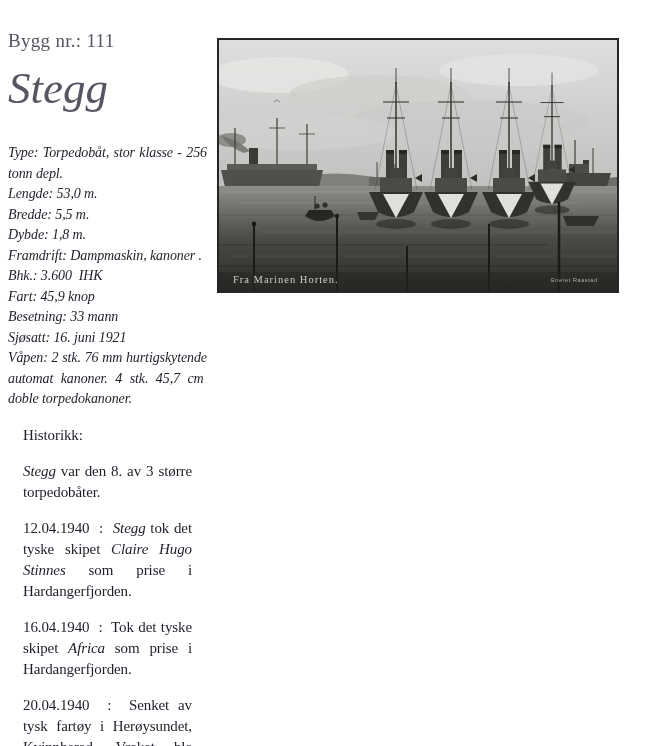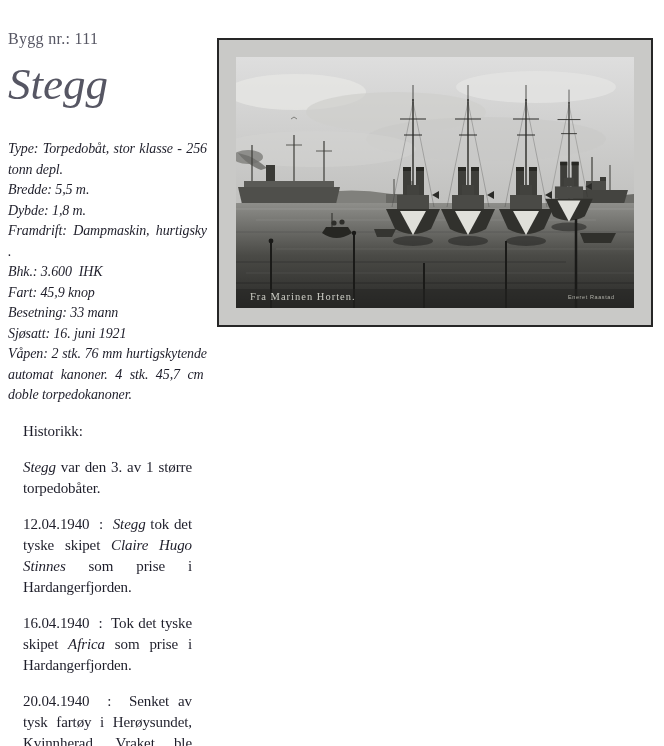--- a/index.html
+++ b/index.html
@@ -15,21 +15,21 @@
     overflow:hidden;
     position:relative;
   }
   .col{
     position:absolute;
     left:8px;top:30px;
     width:199px;
     color:var(--body-text);
   }
   .bygg{
-    font-size:16px;
+    font-size:19px;
     color:var(--heading-gray);
     margin:0 0 14px 0;
     letter-spacing:0.3px;
   }
   .shipname{
     font-size:45px;
     font-style:italic;
     color:var(--heading-gray);
     line-height:1.0;
     margin:0 0 0 0;
@@ -48,51 +48,52 @@
     font-size:15px;
     line-height:21px;
     text-align:justify;
     letter-spacing:-0.1px;
   }
   .history p{margin:15px;}
   .photo{
     position:absolute;
     left:217px;top:38px;
     width:398px;height:251px;
-    margin:0;padding:17px;
+    margin:0;padding:0;
     border:2px solid var(--photo-border);
     background:#c9c9c7;
     overflow:hidden;
   }
   .photo svg{display:block;}
 </style>
 </head>
 <body>
 
 <div class="page">
 
   <div class="col">
     <div class="bygg">Bygg nr.: 111</div>
     <div class="shipname">Stegg</div>
 
     <div class="specs">
       <p>Type: Torpedobåt, stor klasse - 256 tonn depl.</p>
+      <p>Lengde: 53,0 m.</p>
       <p>Bredde: 5,5 m.</p>
       <p>Dybde: 1,8 m.</p>
-      <p>Framdrift: Dampmaskin, hurtigsky .</p>
+      <p>Framdrift: Dampmaskin, kanoner .</p>
       <p>Bhk.: 3.600&nbsp; IHK</p>
       <p>Fart: 45,9 knop</p>
       <p>Besetning: 33 mann</p>
       <p>Sjøsatt: 16. juni 1921</p>
       <p>Våpen: 2 stk. 76 mm hurtigsky­tende automat kanoner. 4 stk. 45,7 cm&nbsp; doble torpedokanoner.</p>
     </div>
 
     <div class="history">
       <p>Historikk:</p>
-      <p><i>Stegg</i><span> var den 3. av 1 større torpe­dobåter.</span></p>
+      <p><i>Stegg</i><span> var den 8. av 3 større torpe­dobåter.</span></p>
       <p><span>12.04.1940&nbsp; :&nbsp; </span><i>Stegg</i><span> tok det tyske skipet </span><i>Claire Hugo Stinnes</i><span> som prise i Hardangerfjorden.</span></p>
       <p><span>16.04.1940&nbsp; :&nbsp; Tok det tyske skipet </span><i>Africa</i><span> som prise i Hardangerfjor­den.</span></p>
       <p><span>20.04.1940&nbsp; :&nbsp; Senket av tysk fartøy i Herøysundet, Kvinnherad. Vraket ble senere fjernet og opphogd.</span></p>
 
     </div>
   </div>
 
   <figure class="photo">
     <svg width="398" height="251" viewBox="0 0 398 251" xmlns="http://www.w3.org/2000/svg">
       <defs>

